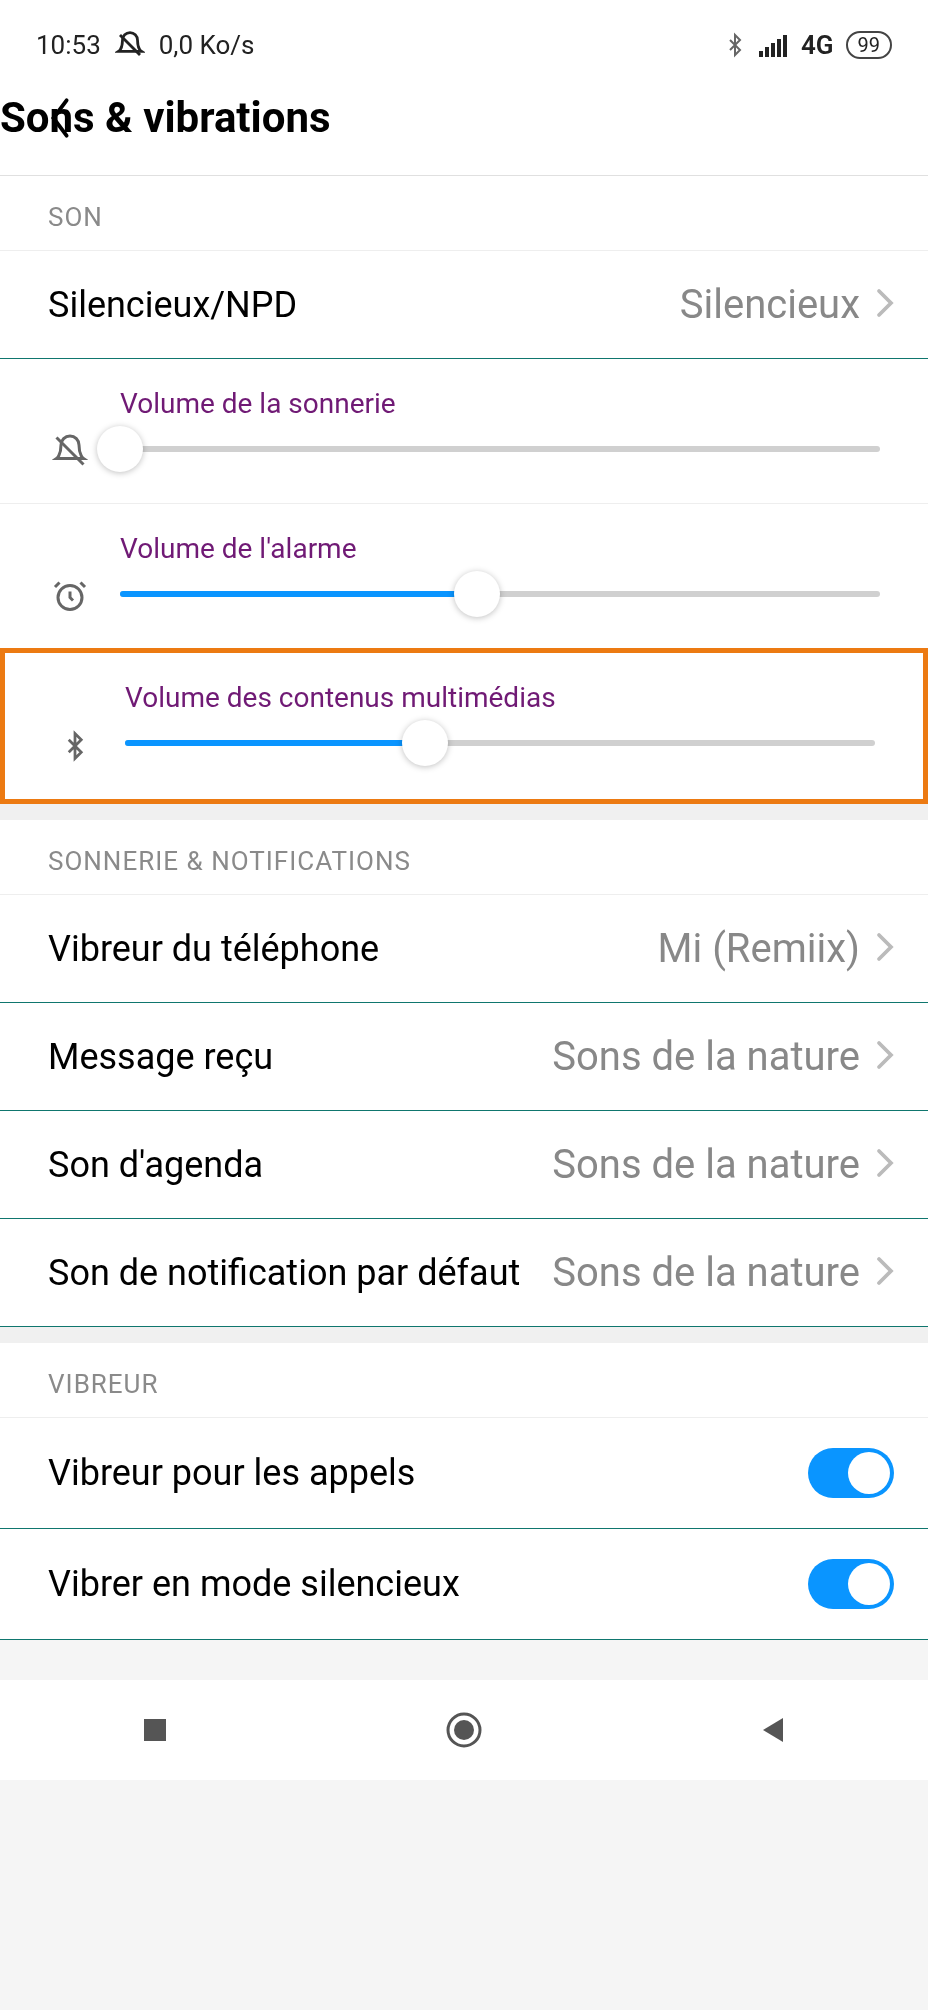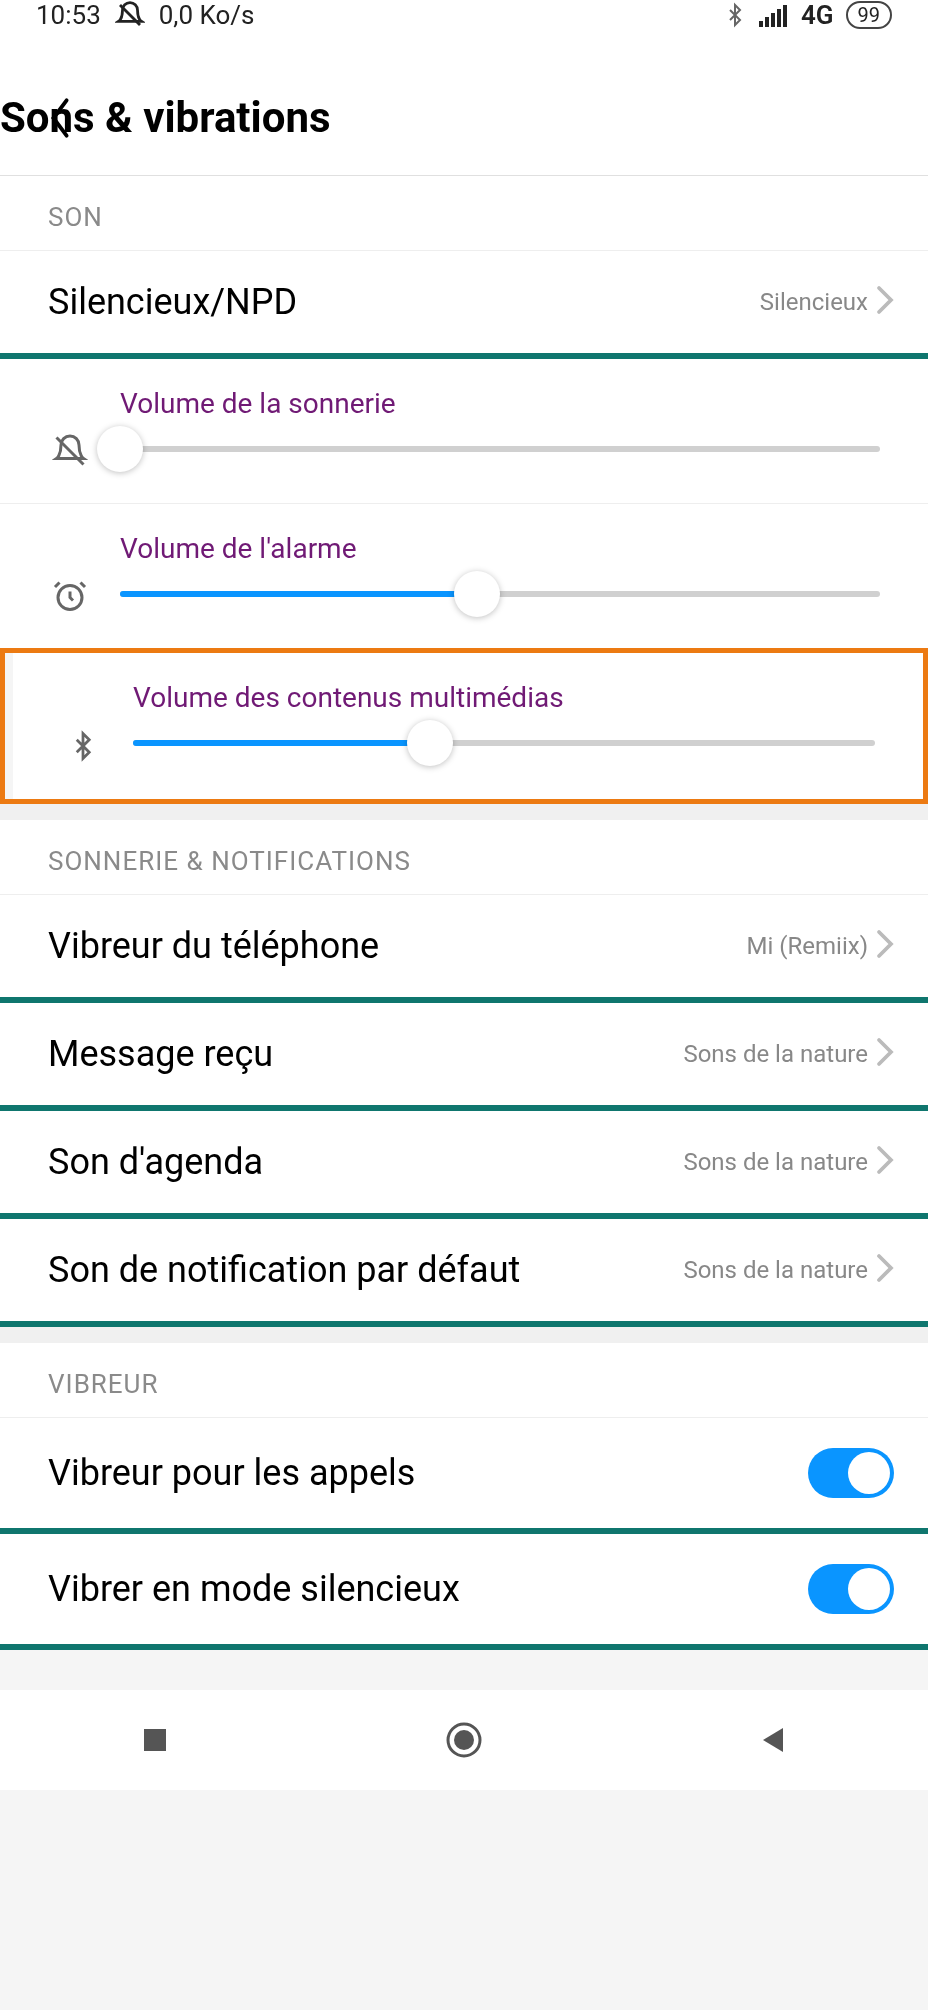--- a/index.html
+++ b/index.html
@@ -8,21 +8,21 @@
     min-height: 2010px;
     background: #f5f5f5;
     font-family: -apple-system, Roboto, Arial, sans-serif;
     color: #000;
   }
   
   .status-bar {
     height: 60px;
     background: #fff;
     display: flex;
-    align-items: flex-start;
+    align-items: flex-end;
     padding: 0 36px;
     font-size: 26px;
     color: #222;
   }
   .status-left { display:flex; align-items:center; gap:14px; flex:1; }
   .status-right { display:flex; align-items:center; gap:12px; }
   .status-bar svg { display:block; }
   .battery-pill {
     border: 2px solid #444; border-radius: 14px;
     padding: 0 10px; font-size: 20px; line-height:24px;
@@ -52,33 +52,33 @@
     font-size: 26px;
     color:#8a8a8a;
     letter-spacing:1px;
     background:#fff;
     border-bottom:1px solid #eee;
   }
   
   .row {
     background:#fff;
     padding: 30px 34px 30px 48px;
-    border-bottom:6px solid #0f766e;
+    border-bottom:1px solid #0f766e;
     display:flex;
     align-items:center;
   }
   .row-label {
     flex:1;
     font-size: 36px;
     color:#000;
   }
   .row-value {
-    font-size: 24px;
+    font-size: 40px;
     color:#888;
-    margin-right:8px;
+    margin-right:16px;
   }
   .chevron { color:#bbb; }
   
   .slider-row {
     background:#fff;
     padding: 28px 48px 34px 48px;
     border-bottom:1px solid #eee;
   }
   .slider-body { display:flex; align-items:flex-start; gap:28px; }
   .slider-icon { width:44px; display:flex; align-items:center; justify-content:center; margin-top:46px; }
@@ -212,21 +212,21 @@
       <div class="slider-label">Volume de l'alarme</div>
       <div class="slider-track">
         <div class="slider-fill" style="width: 47%;"></div>
         <div class="slider-thumb" style="left: 47%;"></div>
       </div>
     </div>
   </div>
 </div>
 
 <div class="highlight-box">
-  <div class="slider-row" style="border-bottom:none;margin-left:8px;">
+  <div class="slider-row" style="border-bottom:none;">
     <div class="slider-body">
       <div class="slider-icon">
         <svg width="30" height="38" viewBox="0 0 24 24" fill="none" stroke="#666" stroke-width="2.2">
           <path d="M7 7l10 10-5 5V2l5 5L7 17"></path>
         </svg>
       </div>
       <div class="slider-main">
         <div class="slider-label">Volume des contenus multimédias</div>
         <div class="slider-track">
           <div class="slider-fill" style="width: 40%;"></div>

